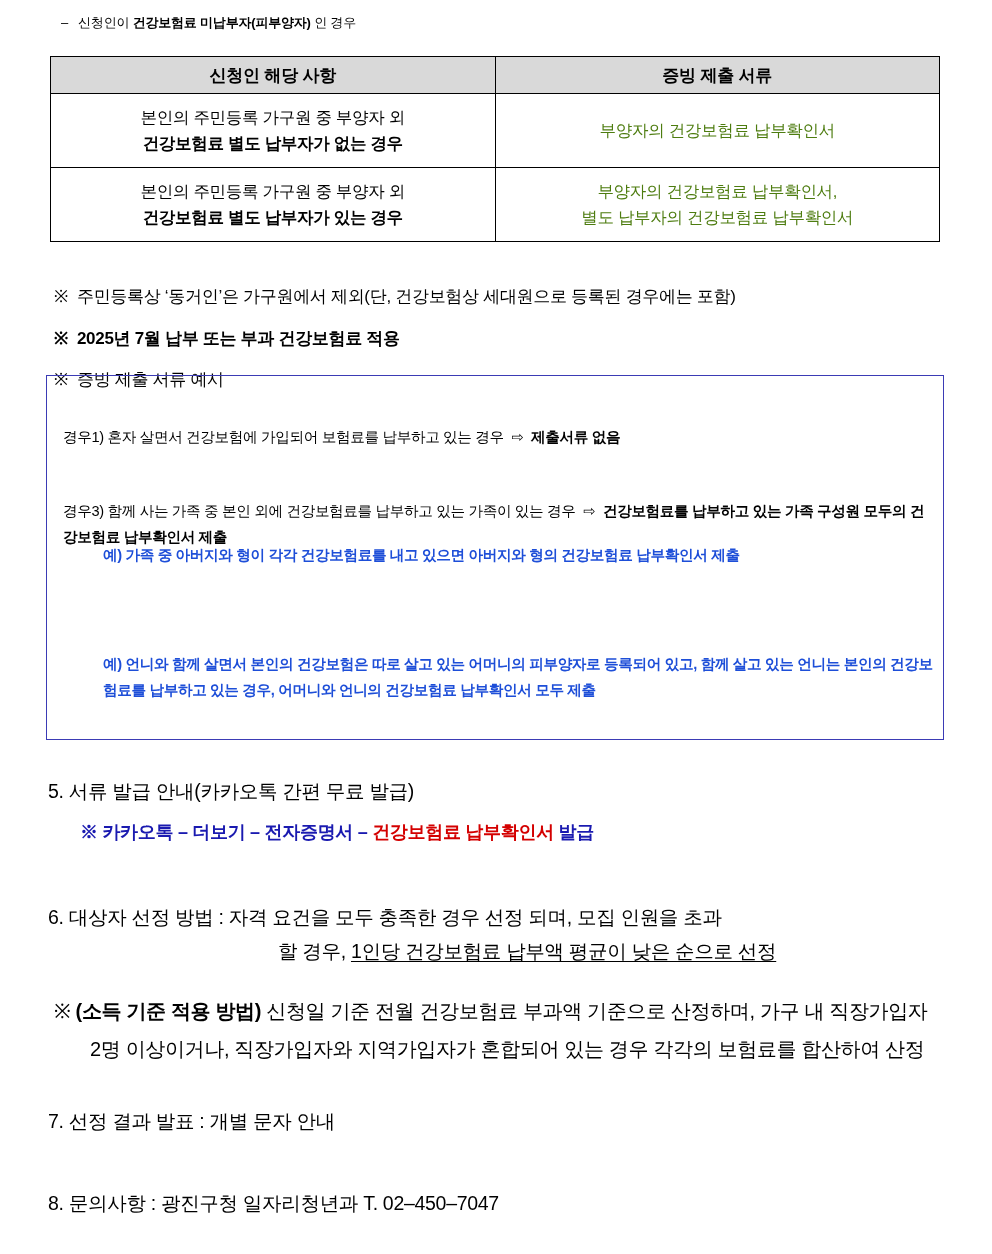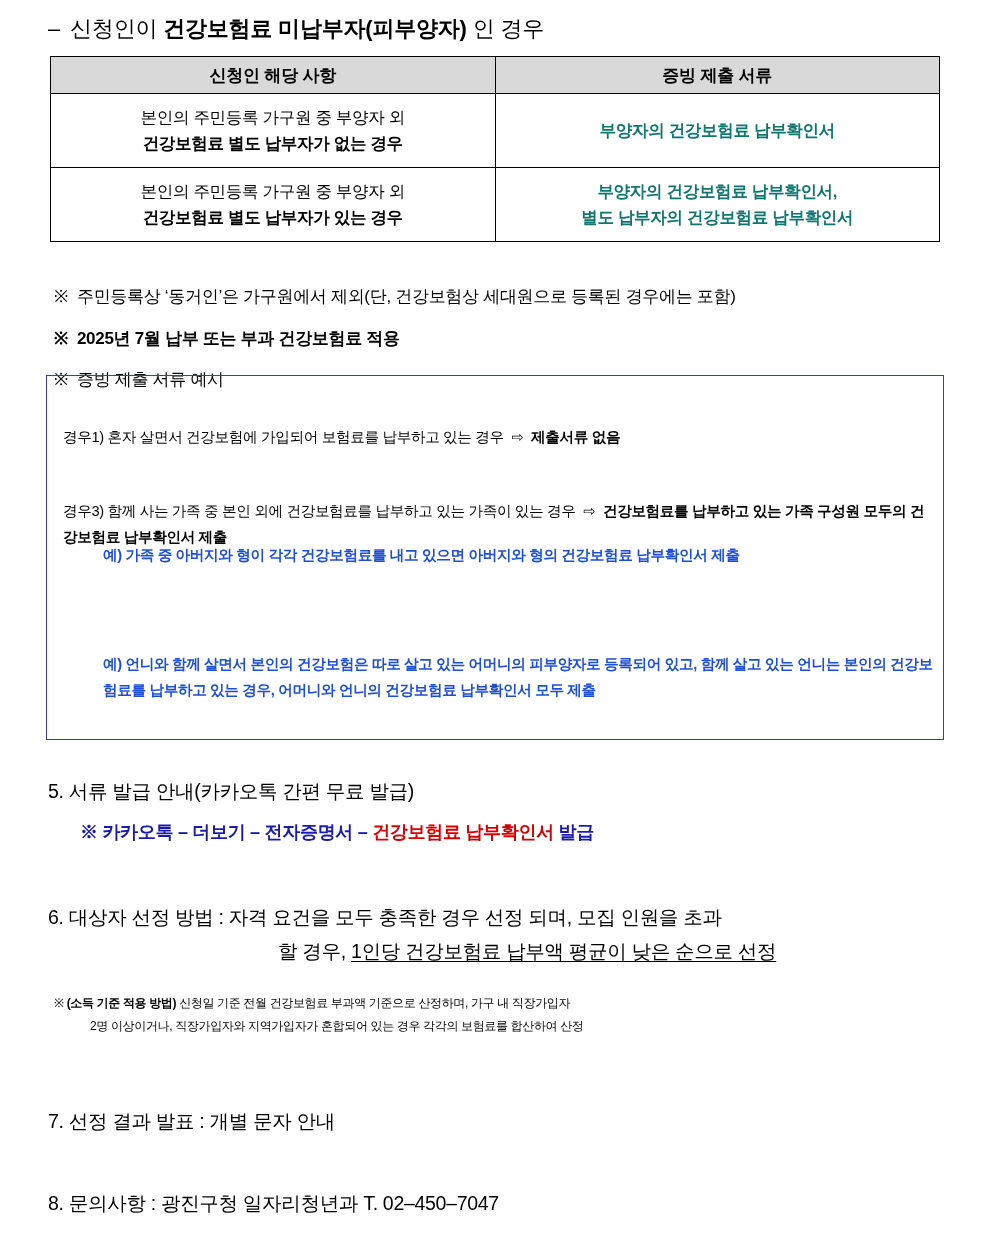--- a/index.html
+++ b/index.html
@@ -18,23 +18,23 @@
   .page {
     position: relative;
     width: 992px;
     height: 1254px;
     padding: 0;
   }
 
   
   .lead-line {
     position: absolute;
-    left: 48px;
+    left: 61px;
     top: 14px;
-    font-size: 22px;
+    font-size: 13px;
     letter-spacing: -0.2px;
     white-space: nowrap;
   }
   .lead-line .dash { margin-right: 10px; }
   .lead-line .b { font-weight: bold; }
 
   
   table.doc-table {
     position: absolute;
     left: 50px;
@@ -56,21 +56,21 @@
     height: 34px;
     letter-spacing: -0.2px;
   }
   table.doc-table td {
     font-size: 16.5px;
     padding: 11px 4px;
     line-height: 1.55;
     letter-spacing: -0.3px;
   }
   td.cell-left { width: 435px; }
-  td.cell-right { color: #0f766e; font-weight: bold; }
+  td.cell-right { color: #4d7c0f; font-weight: normal; }
   .t-bold { font-weight: bold; }
 
   
   .note {
     position: absolute;
     font-size: 17px;
     letter-spacing: -0.3px;
     white-space: nowrap;
     margin-top: 29px;
   }
@@ -128,21 +128,21 @@
   .sec-5-sub .red { color: #d40000; }
 
   .sec-6 { left: 48px; top: 900px; width: 920px; line-height: 1.75; }
   .sec-6 .indent2 { display: block; margin-left: 230px; }
   .sec-6 u { text-decoration: underline; text-underline-offset: 3px; }
 
   .sec-6-note {
     position: absolute;
     left: 54px; top: 992px;
     width: 910px;
-    font-size: 12px;
+    font-size: 20px;
     letter-spacing: -0.35px;
     line-height: 1.9;
   }
   .sec-6-note .b { font-weight: bold; }
   .sec-6-note .l2 { display: block; margin-left: 36px; }
 
   .sec-7 { left: 48px; top: 1108px; white-space: nowrap; }
   .sec-8 { left: 48px; top: 1190px; white-space: nowrap; }
 </style>
 </head>

